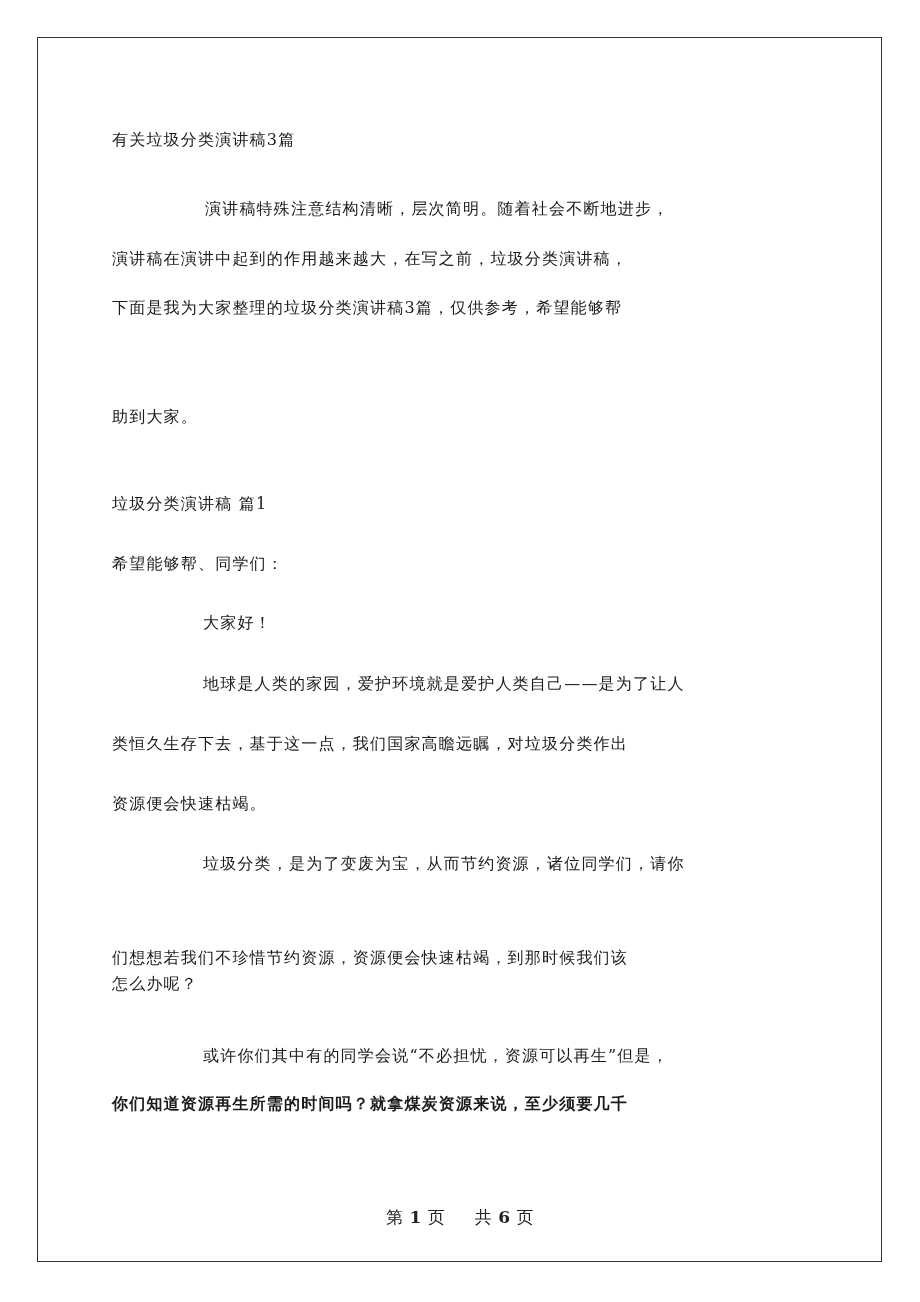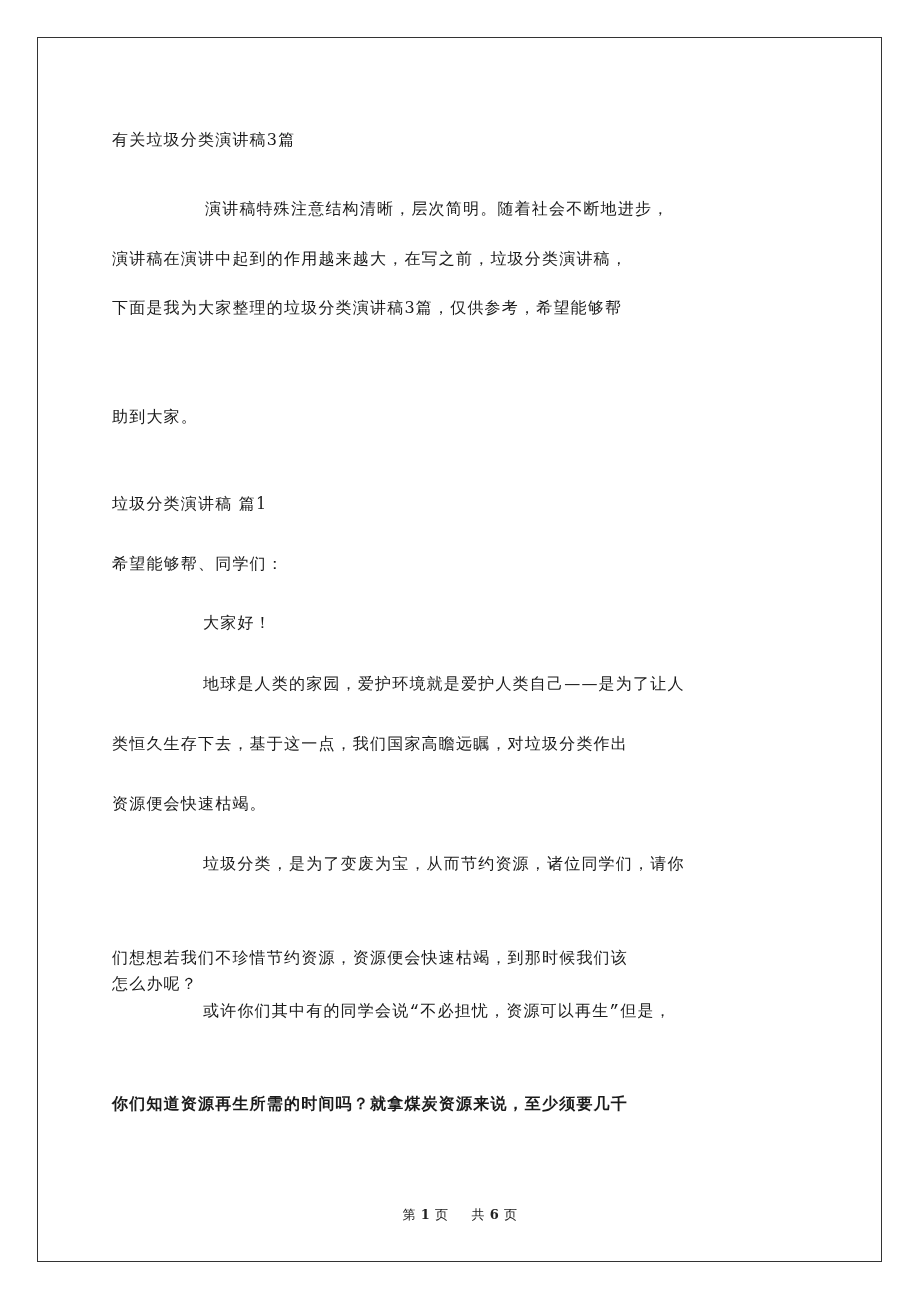--- a/index.html
+++ b/index.html
@@ -33,21 +33,21 @@
       letter-spacing: 1.2px;
     }
     .indent2 { left: 205px; }
     .indent1 { left: 159px; margin-left: 44px; }
     .footer {
       position: absolute;
       top: 1206px;
       left: 0;
       width: 920px;
       text-align: center;
-      font-size: 13px;
+      font-size: 17px;
       color: #222;
       letter-spacing: 0.5px;
     }
     .footer b { font-weight: bold; }
   </style>
 </head>
 <body>
 
 <div class="page-frame"></div>
 
@@ -63,21 +63,21 @@
 <div class="line indent1" style="top:611px;">大家好！</div>
 
 <div class="line indent1" style="top:672px;">地球是人类的家园，爱护环境就是爱护人类自己——是为了让人</div>
 <div class="line" style="top:732px;">类恒久生存下去，基于这一点，我们国家高瞻远瞩，对垃圾分类作出</div>
 <div class="line" style="top:792px;">资源便会快速枯竭。</div>
 
 <div class="line indent1" style="top:852px;">垃圾分类，是为了变废为宝，从而节约资源，诸位同学们，请你</div>
 <div class="line" style="top:908px;margin-top:38px;">们想想若我们不珍惜节约资源，资源便会快速枯竭，到那时候我们该</div>
 <div class="line" style="top:972px;">怎么办呢？</div>
 
-<div class="line indent1" style="top:1000px;font-family:Liberation Mono, monospace;">或许你们其中有的同学会说“不必担忧，资源可以再生”但是，</div>
+<div class="line indent1" style="top:1044px;">或许你们其中有的同学会说“不必担忧，资源可以再生”但是，</div>
 <div class="line" style="top:1092px;font-weight:bold;">你们知道资源再生所需的时间吗？就拿煤炭资源来说，至少须要几千</div>
 
 <div class="footer">
   <span>第</span>
   <b>1</b>
   <span>页</span>
   &nbsp;&nbsp;&nbsp;
   <span>共</span>
   <b>6</b>
   <span>页</span>

